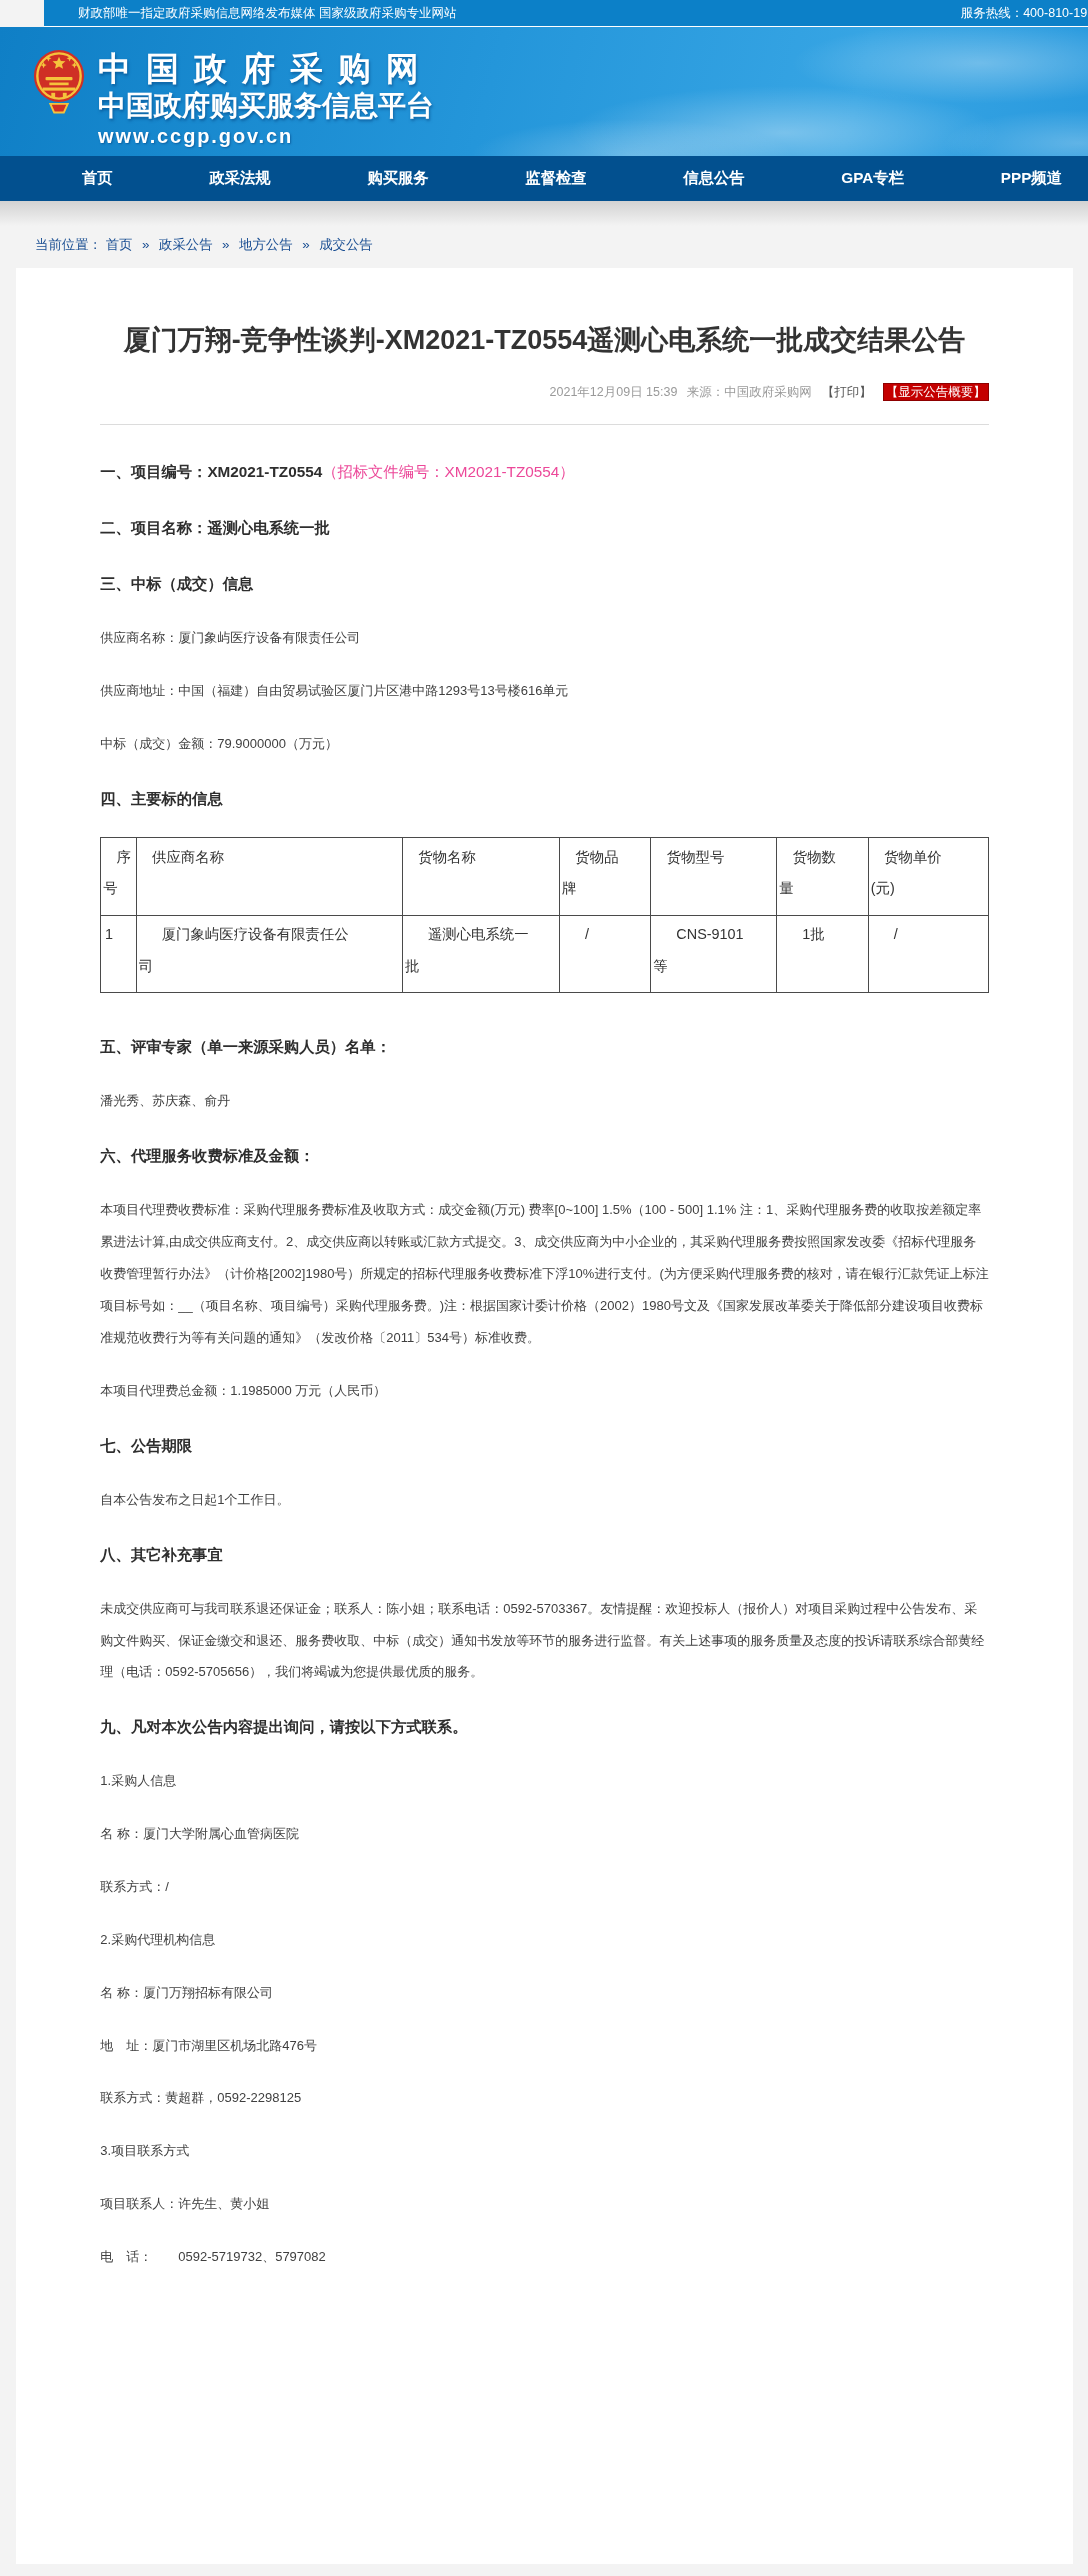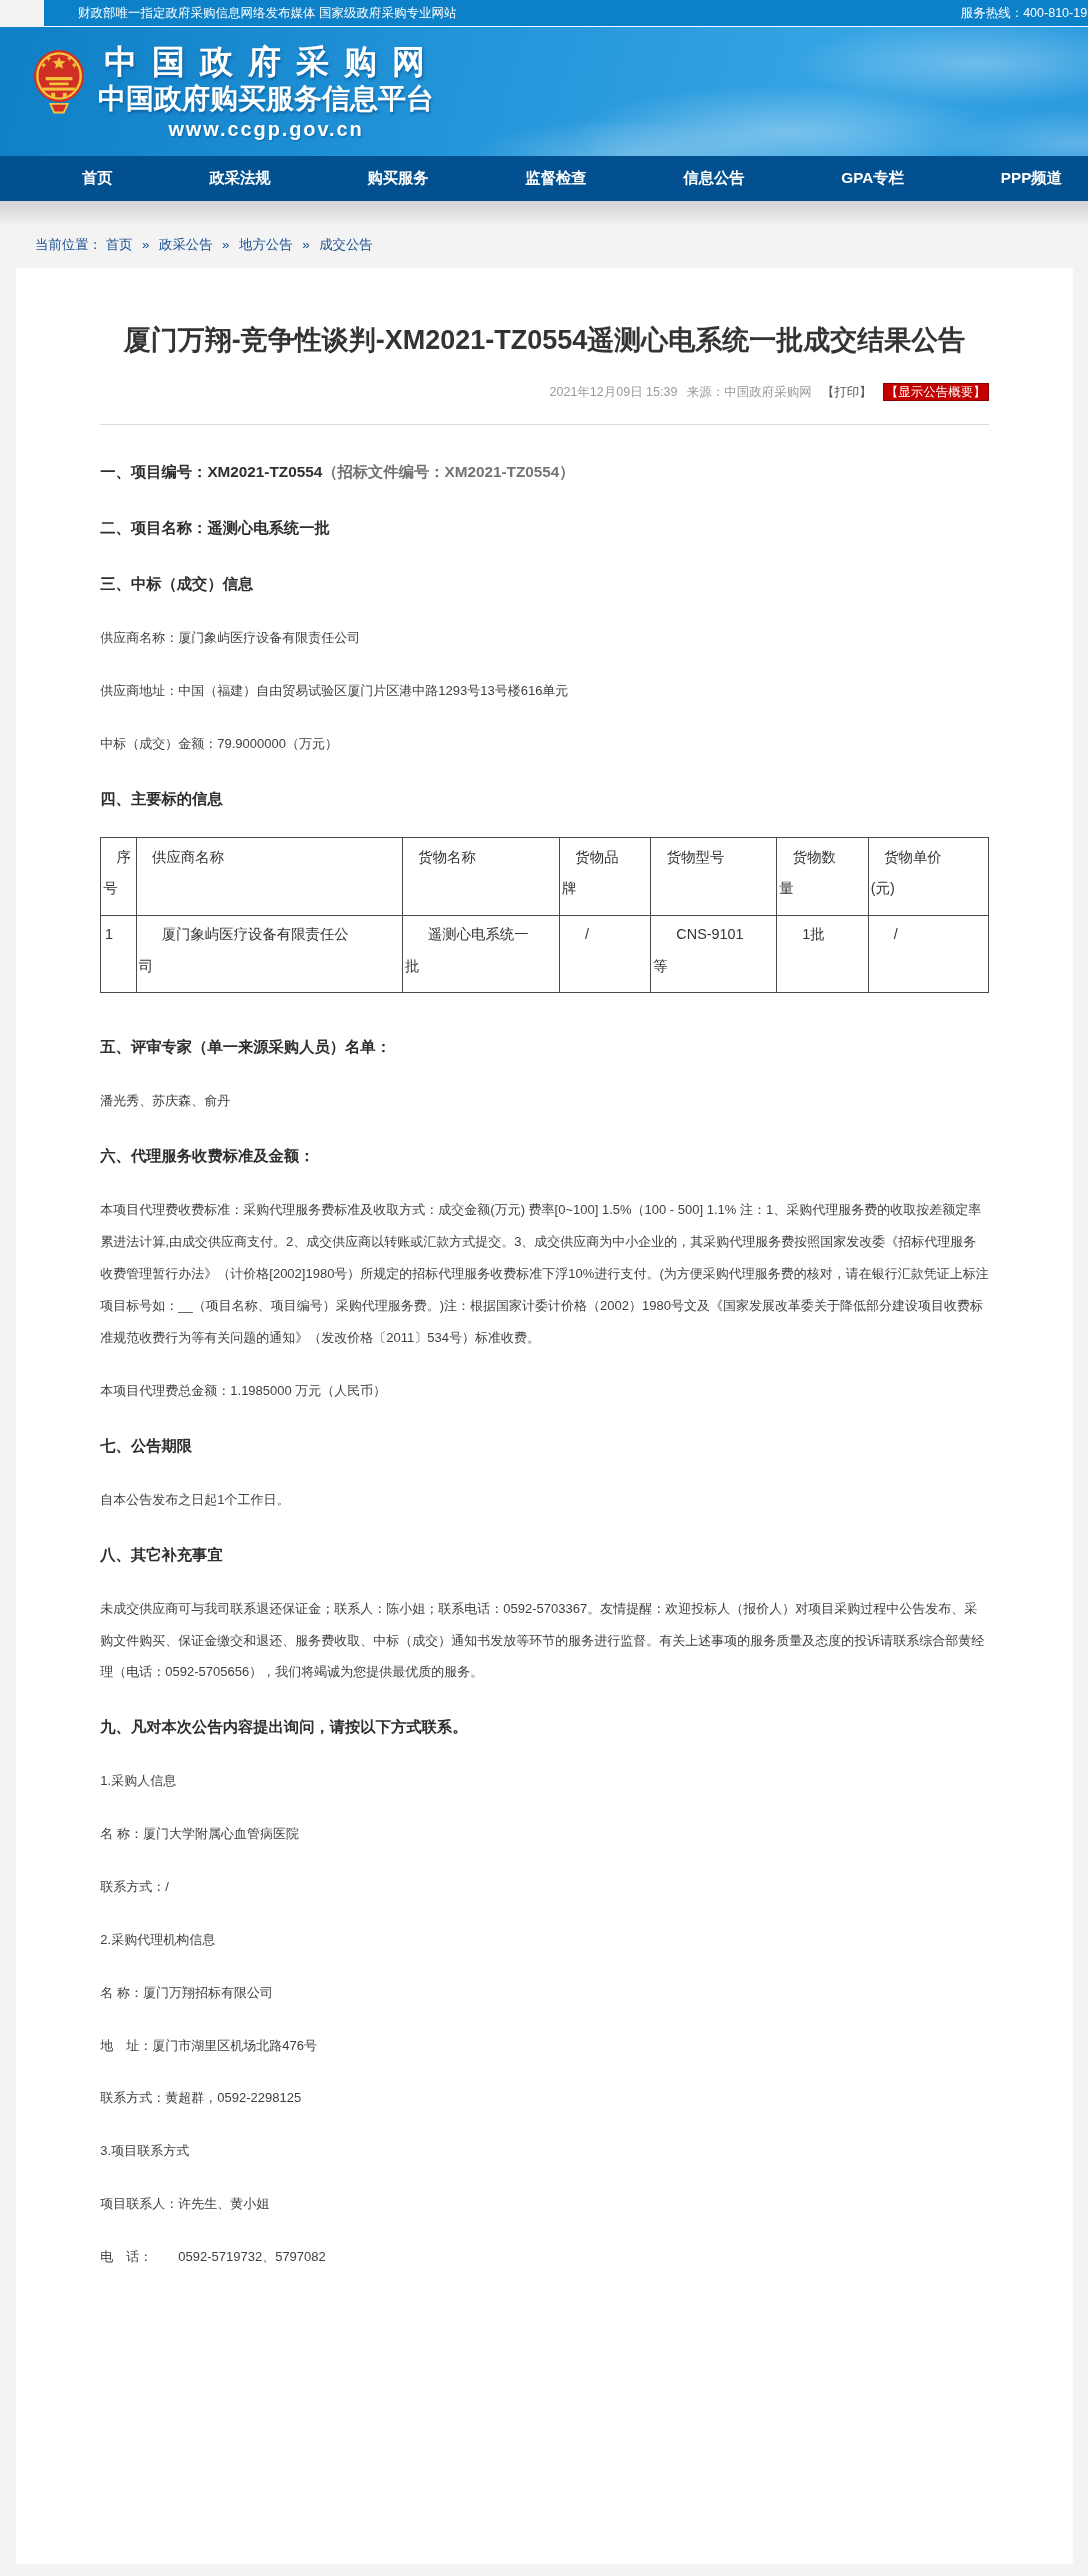--- a/index.html
+++ b/index.html
@@ -19,21 +19,21 @@
   .banner {
     position:relative; height:129px; overflow:hidden;
     background:
       radial-gradient(ellipse 307px 67px at 72% 82%, rgba(255,255,255,.34), transparent 70%),
       radial-gradient(ellipse 269px 58px at 90% 28%, rgba(255,255,255,.30), transparent 70%),
       radial-gradient(ellipse 230px 53px at 58% 100%, rgba(255,255,255,.28), transparent 70%),
       radial-gradient(ellipse 192px 48px at 99% 90%, rgba(255,255,255,.25), transparent 70%),
       linear-gradient(105deg,#0f7fc6 0%,#2496da 45%,#37a5e4 78%,#2a9ade 100%);
   }
   .emblem { position:absolute; left:33px; top:21px; }
-  .logo-text { position:absolute; left:98px; top:16px; color:#fff; display:inline-block; text-align:center; }
+  .logo-text { position:absolute; left:98px; top:23px; color:#fff; display:inline-block; }
   .site-name { font-size:33px; font-weight:bold; letter-spacing:2.9px; line-height:38px;
                text-shadow:1px 1.9px 2.9px rgba(0,60,120,.55); white-space:nowrap; }
   .site-sub  { font-size:28px; font-weight:bold; line-height:35px;
                text-shadow:1px 1.9px 2.9px rgba(0,60,120,.55); white-space:nowrap; }
   .site-url  { font-size:20px; font-weight:bold; line-height:26px; letter-spacing:1.9px;
                text-shadow:1px 1px 1.9px rgba(0,60,120,.5); }
   
   .mainnav {
     height:45px; background:#02508f;
     display:flex; justify-content:space-between; align-items:center;
@@ -51,21 +51,21 @@
     padding:54px 84px 19px; box-sizing:border-box; min-height:2296px;
   }
   .title { font-size:27px; font-weight:bold; color:#333; text-align:center; margin:0 0 25px; line-height:1.35; }
   .meta  { text-align:right; font-size:12.5px; color:#9a9a9a; margin:0 0 23px; }
   .meta span { margin:0 2.9px; }
   .meta a.print { color:#555; text-decoration:none; margin:0 3.8px; }
   .meta a.badge { background:#c40000; border:1px solid #8e0000; color:#fff; text-decoration:none;
                   padding:1px 1.9px; margin-left:3.8px; }
   hr.divider { border:none; border-top:1px solid #dcdcdc; margin:0 0 29px; }
   .body h3 { font-size:15.3px; color:#2e2e2e; margin:0 0 21px; line-height:2.3; font-weight:bold; }
-  .body h3 .rest { font-weight:bold; color:#737373; }
+  .body h3 .rest { font-weight:normal; color:#ec4899; }
   .body p  { font-size:13px; color:#3f3f3f; margin:0 0 21px; line-height:2.45; }
   
   table.items { width:100%; border-collapse:collapse; margin:9.6px 0 36px; table-layout:fixed; }
   .items th, .items td {
     border:1px solid #4a4a4a; font-size:14.4px; font-weight:normal; color:#333;
     line-height:2.2; padding:3.8px 5.8px 9.6px 1.9px; text-indent:13.4px;
     vertical-align:top; text-align:left; white-space:pre-line; overflow:hidden;
   }
   .items td { text-indent:23px; }
   .items td:first-child { text-indent:1.9px; }

